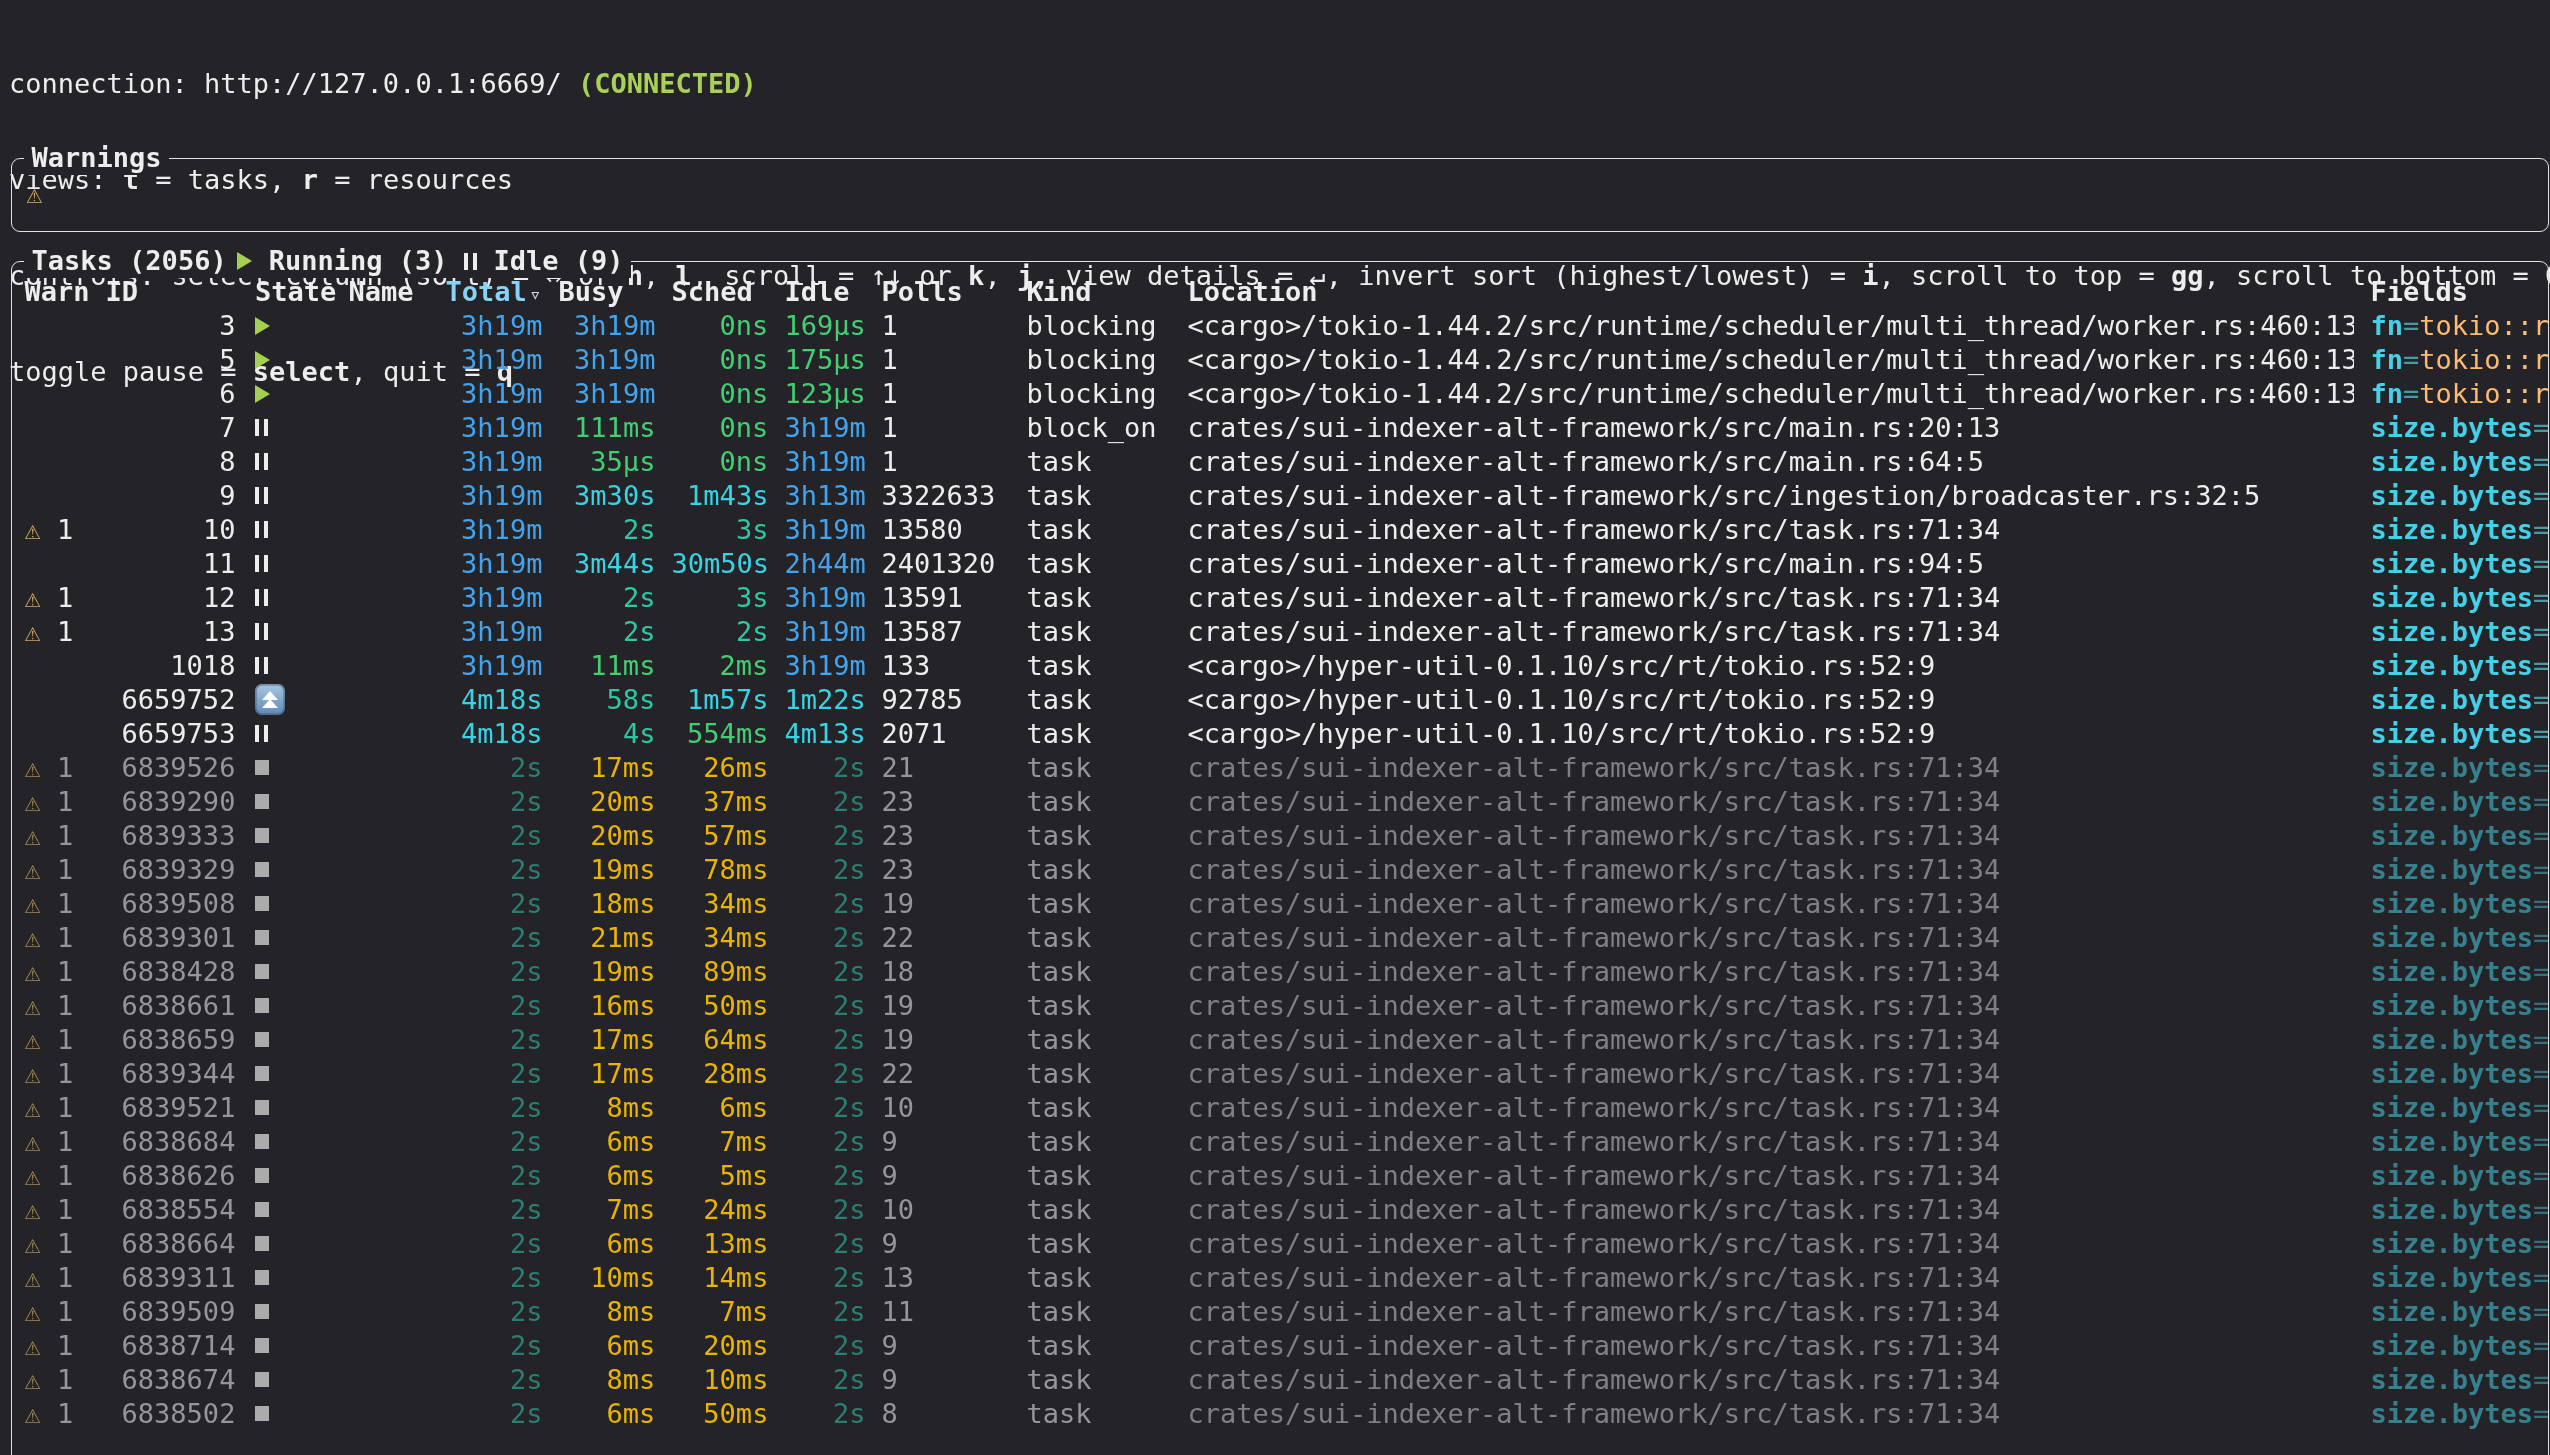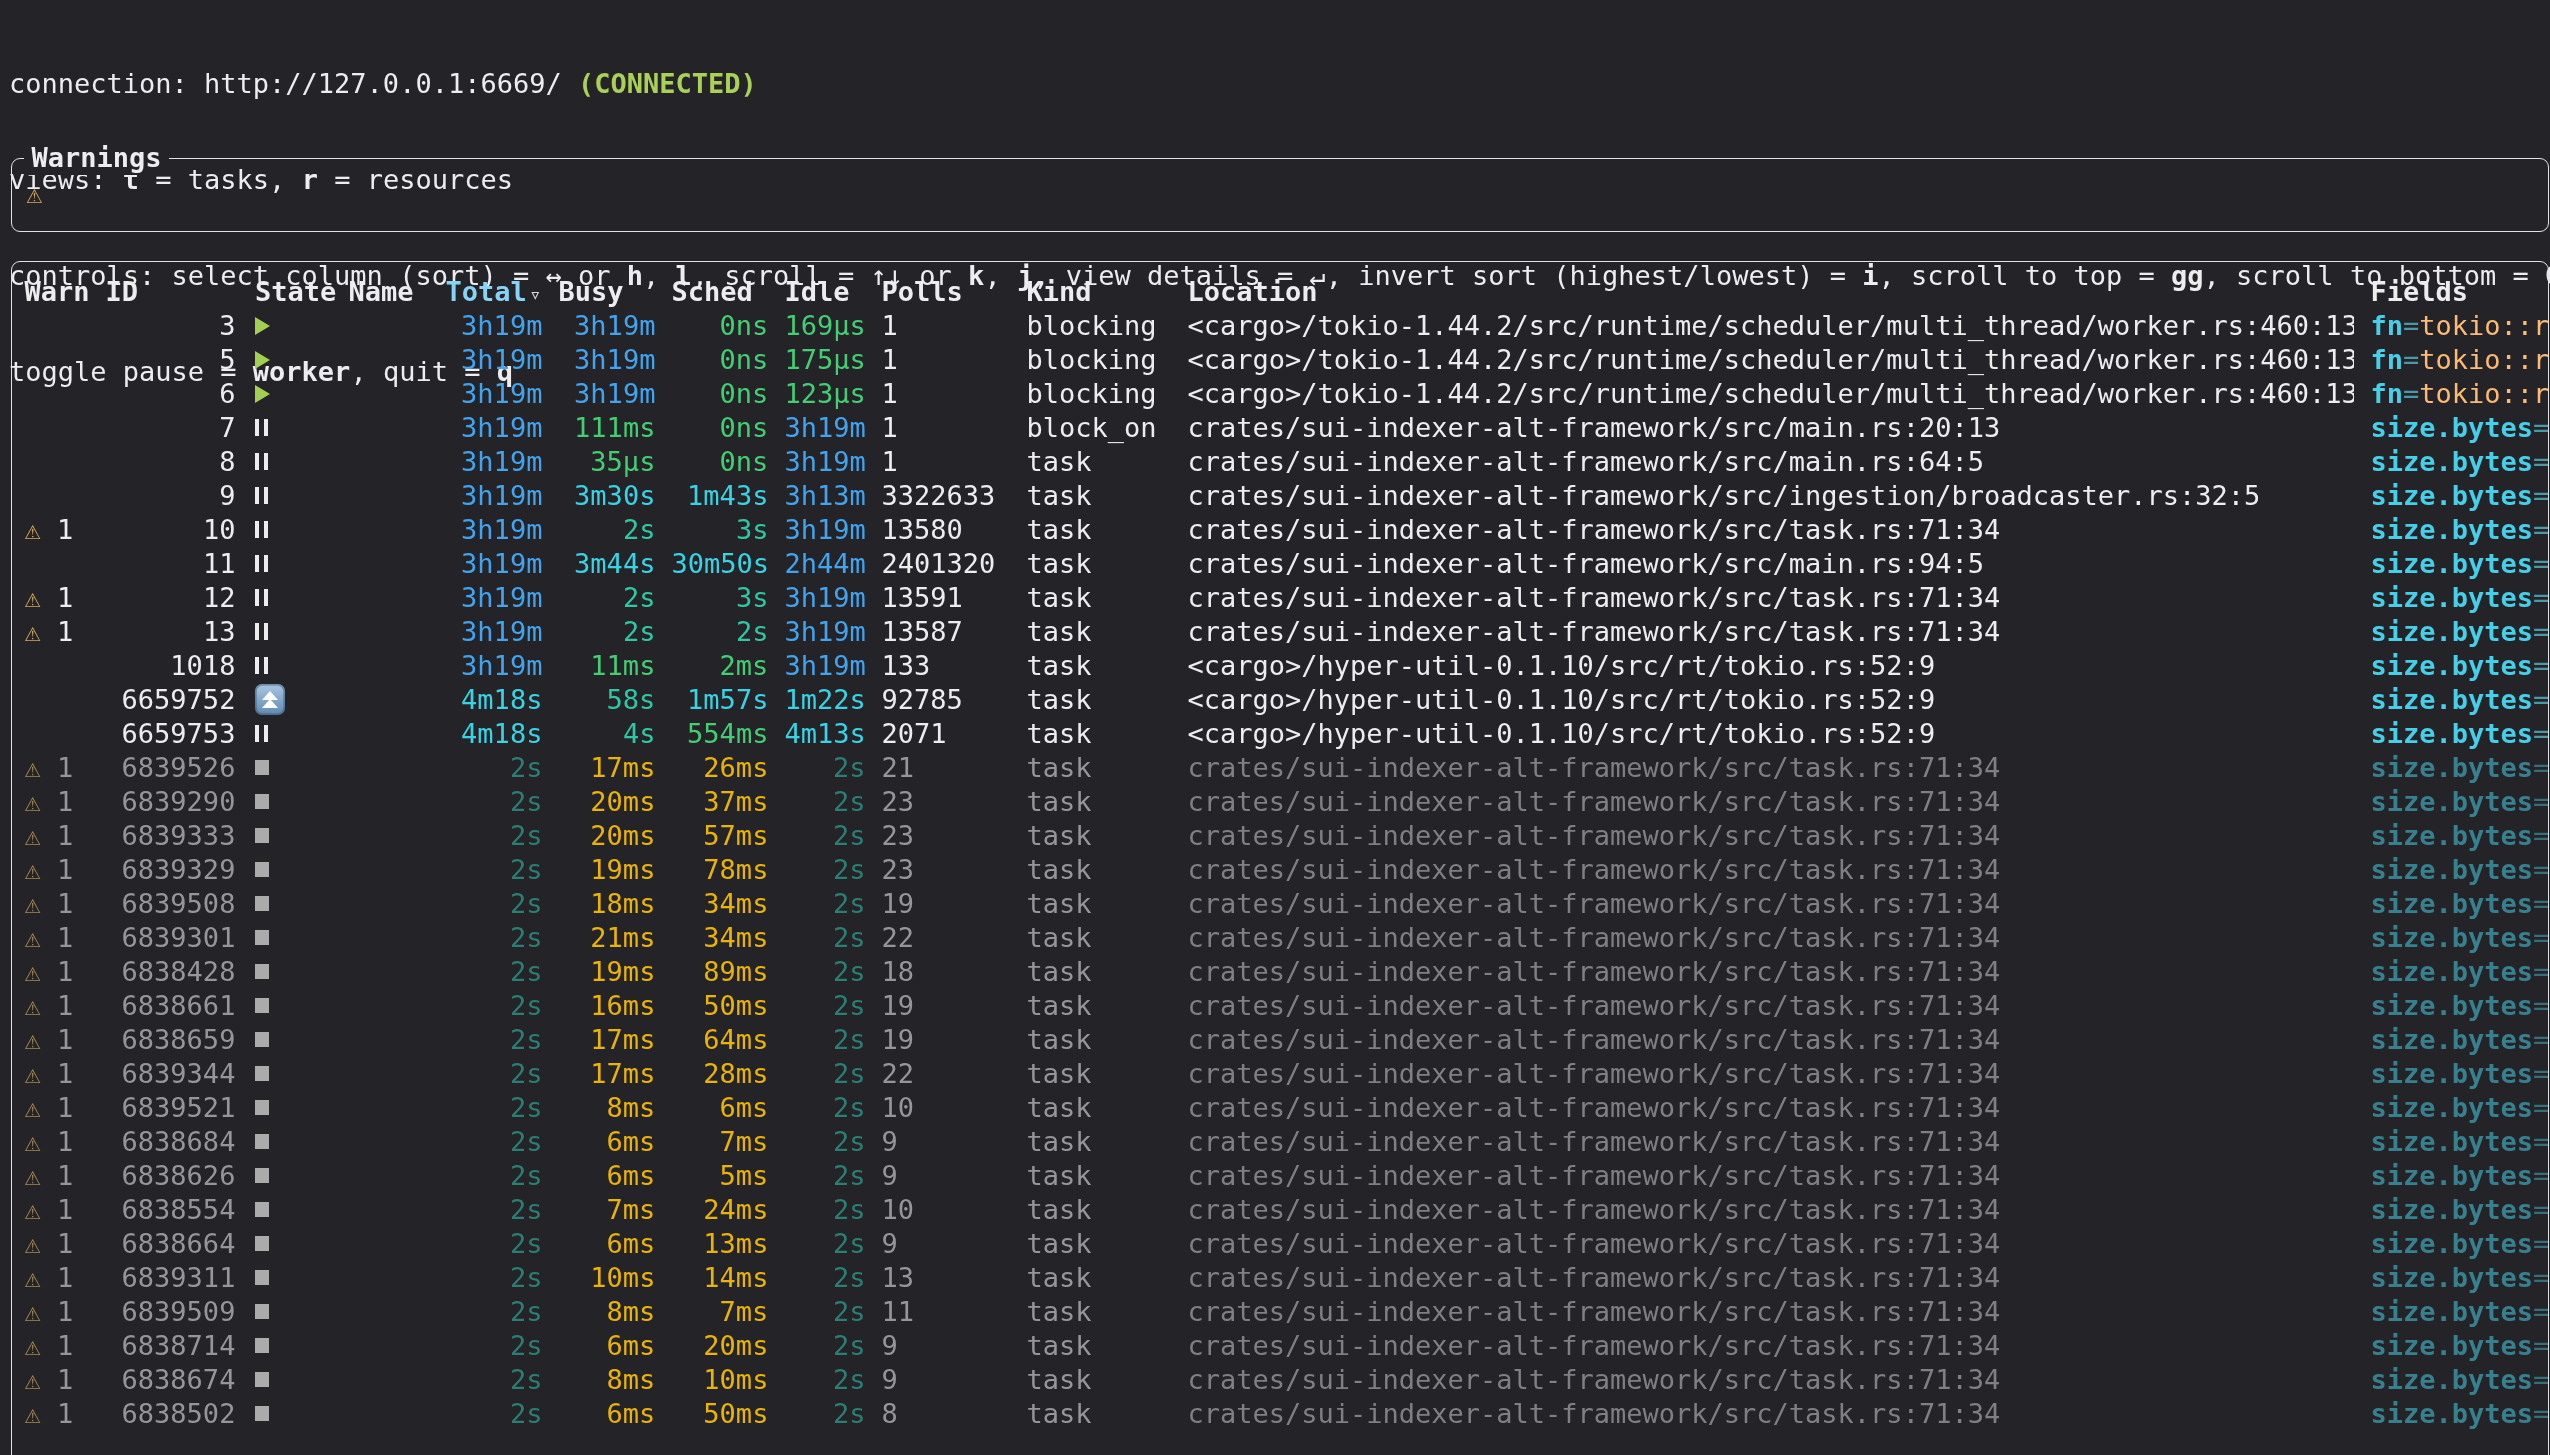--- a/index.html
+++ b/index.html
@@ -101,31 +101,39 @@
   }
   .title-gap { display: inline-block; width: 10.8px; }
 </style>
 </head>
 <body>
 
 <div id="meta">
   <div class="mline" id="meta-line1"><span class="p">connection: http://127.0.0.1:6669/ </span><span class="g">(CONNECTED)</span></div>
   <div class="mline" id="meta-line2"><span class="p">views: </span><span class="b">t</span><span class="p"> = tasks, </span><span class="b">r</span><span class="p"> = resources</span></div>
   <div class="mline" id="meta-line3"><span class="p">controls: select column (sort) = ↔ or </span><span class="b">h</span><span class="p">, </span><span class="b">l</span><span class="p">, scroll = ↑↓ or </span><span class="b">k</span><span class="p">, </span><span class="b">j</span><span class="p">, view details = ↵, invert sort (highest/lowest) = </span><span class="b">i</span><span class="p">, scroll to top = </span><span class="b">gg</span><span class="p">, scroll to bottom = </span><span class="b">G</span></div>
-  <div class="mline" id="meta-line4"><span class="p">toggle pause = </span><span class="b">worker</span><span class="p">, quit = </span><span class="b">q</span></div>
+  <div class="mline" id="meta-line4"><span class="p">toggle pause = </span><span class="b">select</span><span class="p">, quit = </span><span class="b">q</span></div>
 </div>
 
 <div class="box" id="warnings-box">
   <div class="box-label">Warnings</div>
   <div class="warn-line">
     <span class="warn-ic">⚠</span>
   </div>
 </div>
 
 <div class="box" id="tasks-box">
+  <div class="box-label" id="tasks-label">
+    <span class="b">Tasks (2056)</span>
+    <span class="title-gap"></span>
+    <span class="ic-run"></span>
+    <span> Running (3) </span>
+    <span class="ic-pause"><i></i><i></i></span>
+    <span> Idle (9)</span>
+  </div>
   <div id="table">
     <div class="thead" id="thead"><div class="c-warn"><span>Warn</span></div><div class="c-id"><span>ID</span></div><div class="c-state"><span>State</span></div><div class="c-name"><span>Name</span></div><div class="c-total"><span class="th-accent">Total</span><span class="sort-arrow">▿</span></div><div class="c-busy"><span>Busy</span></div><div class="c-sched"><span>Sched</span></div><div class="c-idle"><span>Idle</span></div><div class="c-polls"><span>Polls</span></div><div class="c-kind"><span>Kind</span></div><div class="c-loc"><span>Location</span></div><div class="c-fields"><span>Fields</span></div></div>
     <div id="tbody">
         <div class="row"><div class="c-warn"></div><div class="c-id">3</div><div class="c-state"><span class="ic-run"></span></div><div class="c-name"></div><div class="c-total d-h">3h19m</div><div class="c-busy d-h">3h19m</div><div class="c-sched d-us">0ns</div><div class="c-idle d-us">169µs</div><div class="c-polls">1</div><div class="c-kind">blocking</div><div class="c-loc">&lt;cargo&gt;/tokio-1.44.2/src/runtime/scheduler/multi_thread/worker.rs:460:13</div><div class="c-fields"><span class="f-key">fn</span><span class="f-eq">=</span><span class="f-val">tokio::r</span></div></div>
         <div class="row"><div class="c-warn"></div><div class="c-id">5</div><div class="c-state"><span class="ic-run"></span></div><div class="c-name"></div><div class="c-total d-h">3h19m</div><div class="c-busy d-h">3h19m</div><div class="c-sched d-us">0ns</div><div class="c-idle d-us">175µs</div><div class="c-polls">1</div><div class="c-kind">blocking</div><div class="c-loc">&lt;cargo&gt;/tokio-1.44.2/src/runtime/scheduler/multi_thread/worker.rs:460:13</div><div class="c-fields"><span class="f-key">fn</span><span class="f-eq">=</span><span class="f-val">tokio::r</span></div></div>
         <div class="row"><div class="c-warn"></div><div class="c-id">6</div><div class="c-state"><span class="ic-run"></span></div><div class="c-name"></div><div class="c-total d-h">3h19m</div><div class="c-busy d-h">3h19m</div><div class="c-sched d-us">0ns</div><div class="c-idle d-us">123µs</div><div class="c-polls">1</div><div class="c-kind">blocking</div><div class="c-loc">&lt;cargo&gt;/tokio-1.44.2/src/runtime/scheduler/multi_thread/worker.rs:460:13</div><div class="c-fields"><span class="f-key">fn</span><span class="f-eq">=</span><span class="f-val">tokio::r</span></div></div>
         <div class="row"><div class="c-warn"></div><div class="c-id">7</div><div class="c-state"><span class="ic-pause"><i></i><i></i></span></div><div class="c-name"></div><div class="c-total d-h">3h19m</div><div class="c-busy d-us">111ms</div><div class="c-sched d-us">0ns</div><div class="c-idle d-h">3h19m</div><div class="c-polls">1</div><div class="c-kind">block_on</div><div class="c-loc">crates/sui-indexer-alt-framework/src/main.rs:20:13</div><div class="c-fields"><span class="f-key">size.bytes</span><span class="f-eq">=</span><span class="f-val"></span></div></div>
         <div class="row"><div class="c-warn"></div><div class="c-id">8</div><div class="c-state"><span class="ic-pause"><i></i><i></i></span></div><div class="c-name"></div><div class="c-total d-h">3h19m</div><div class="c-busy d-us">35µs</div><div class="c-sched d-us">0ns</div><div class="c-idle d-h">3h19m</div><div class="c-polls">1</div><div class="c-kind">task</div><div class="c-loc">crates/sui-indexer-alt-framework/src/main.rs:64:5</div><div class="c-fields"><span class="f-key">size.bytes</span><span class="f-eq">=</span><span class="f-val"></span></div></div>
         <div class="row"><div class="c-warn"></div><div class="c-id">9</div><div class="c-state"><span class="ic-pause"><i></i><i></i></span></div><div class="c-name"></div><div class="c-total d-h">3h19m</div><div class="c-busy d-m">3m30s</div><div class="c-sched d-m">1m43s</div><div class="c-idle d-h">3h13m</div><div class="c-polls">3322633</div><div class="c-kind">task</div><div class="c-loc">crates/sui-indexer-alt-framework/src/ingestion/broadcaster.rs:32:5</div><div class="c-fields"><span class="f-key">size.bytes</span><span class="f-eq">=</span><span class="f-val"></span></div></div>
         <div class="row"><div class="c-warn"><span class="warn-ic">⚠</span><span>1</span></div><div class="c-id">10</div><div class="c-state"><span class="ic-pause"><i></i><i></i></span></div><div class="c-name"></div><div class="c-total d-h">3h19m</div><div class="c-busy d-s">2s</div><div class="c-sched d-s">3s</div><div class="c-idle d-h">3h19m</div><div class="c-polls">13580</div><div class="c-kind">task</div><div class="c-loc">crates/sui-indexer-alt-framework/src/task.rs:71:34</div><div class="c-fields"><span class="f-key">size.bytes</span><span class="f-eq">=</span><span class="f-val"></span></div></div>

